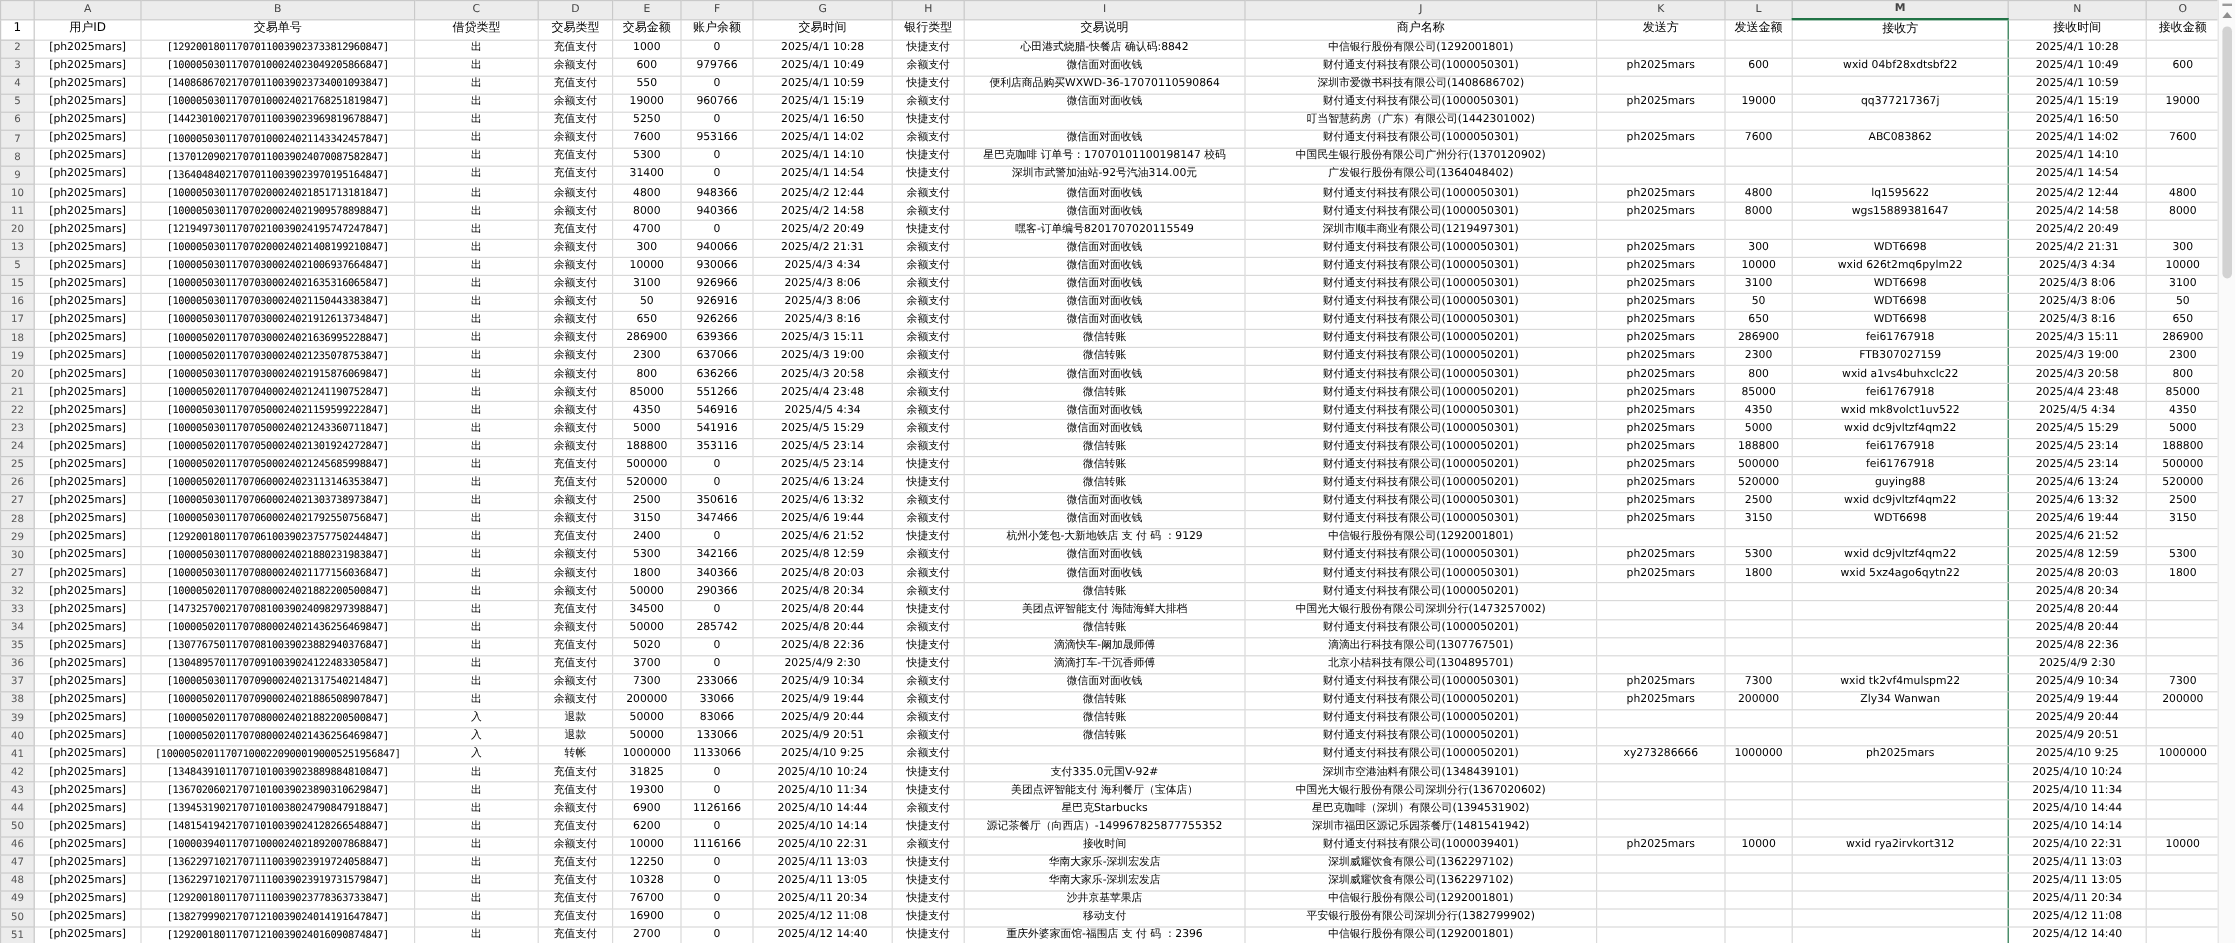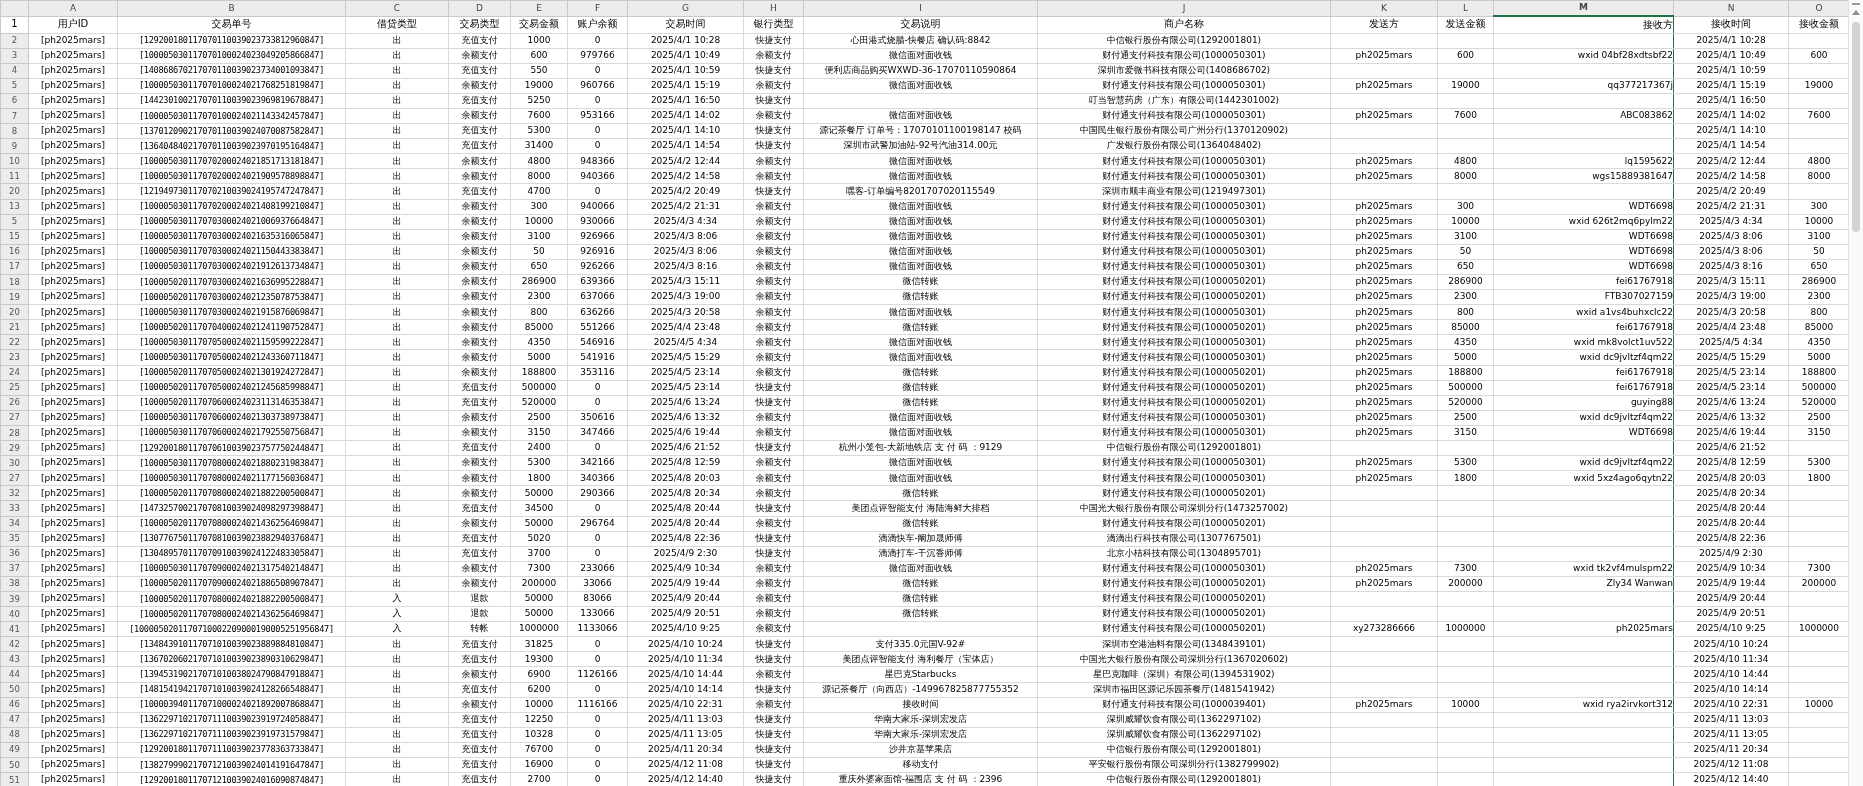--- a/index.html
+++ b/index.html
@@ -10,21 +10,21 @@
      white-space:nowrap;overflow:visible;font-size:9px;line-height:1.05;}
   tr.r-letters{height:14px;}
   tr.r-letters td{background:#ececec;border-color:#c9c9c9;color:#444;font-size:9px;height:14px;}
   tr.r-header{height:17px;}
   tr.r-header td{font-size:10px;color:#000;background:#fff;}
   tr.r-data{height:15.1px;}
   td.gutter{background:#ececec;border-color:#c9c9c9;color:#555;font-size:8.5px;}
   td.letter-sel{background:var(--selbg,#2e9e68);color:#fff;font-weight:bold;}
   td.sel-top{border-top:2px solid var(--selbd,#217346);}
   td.sel-bottom{border-bottom:2px solid var(--selbd,#217346);}
-  td.sel-side{border-left:1px solid var(--selbd,#217346);border-right:1px solid var(--selbd,#217346);text-align:right;}
+  td.sel-side{border-left:1px solid var(--selbd,#217346);border-right:1px solid var(--selbd,#217346);}
   td.colB{font-family:"DejaVu Sans Mono",monospace;font-size:8.6px;letter-spacing:-0.3px;margin-top:32px;}
   
   #vscroll{position:absolute;top:0;right:0;width:14px;height:786px;background:#fafafa;
            border-left:1px solid #e3e3e3;}
   #vscroll .split{position:absolute;top:3px;left:3px;width:8px;height:2px;background:#9a9a9a;}
   #vscroll .up{position:absolute;top:10px;left:3px;width:0;height:0;
      border-left:4px solid transparent;border-right:4px solid transparent;border-bottom:5px solid #8f8f8f;}
   #vscroll .thumb{position:absolute;top:22px;left:3px;width:8px;height:210px;background:#d2d2d2;border-radius:4px;}
 </style>
 </head>
@@ -198,21 +198,21 @@
         <tr class="r-data">
           <td class="gutter">8</td>
           <td>[ph2025mars]</td>
           <td class="colB">[137012090217070110039024070087582847]</td>
           <td>出</td>
           <td>充值支付</td>
           <td>5300</td>
           <td>0</td>
           <td>2025/4/1 14:10</td>
           <td>快捷支付</td>
-          <td>源记茶餐厅 订单号：17070101100198147 校码</td>
+          <td>星巴克咖啡 订单号：17070101100198147 校码</td>
           <td>中国民生银行股份有限公司广州分行(1370120902)</td>
           <td></td>
           <td></td>
           <td class="sel-side"></td>
           <td>2025/4/1 14:10</td>
           <td></td>
         </tr>
         <tr class="r-data">
           <td class="gutter">9</td>
           <td>[ph2025mars]</td>
@@ -663,21 +663,21 @@
           <td>2025/4/8 20:44</td>
           <td></td>
         </tr>
         <tr class="r-data">
           <td class="gutter">34</td>
           <td>[ph2025mars]</td>
           <td class="colB">[100005020117070800024021436256469847]</td>
           <td>出</td>
           <td>余额支付</td>
           <td>50000</td>
-          <td>296764</td>
+          <td>285742</td>
           <td>2025/4/8 20:44</td>
           <td>余额支付</td>
           <td>微信转账</td>
           <td>财付通支付科技有限公司(1000050201)</td>
           <td></td>
           <td></td>
           <td class="sel-side"></td>
           <td>2025/4/8 20:44</td>
           <td></td>
         </tr>

